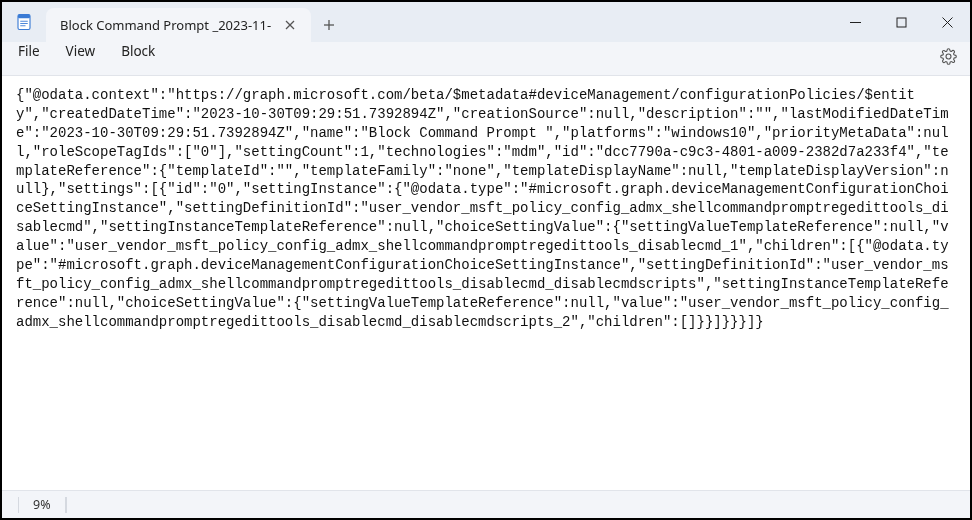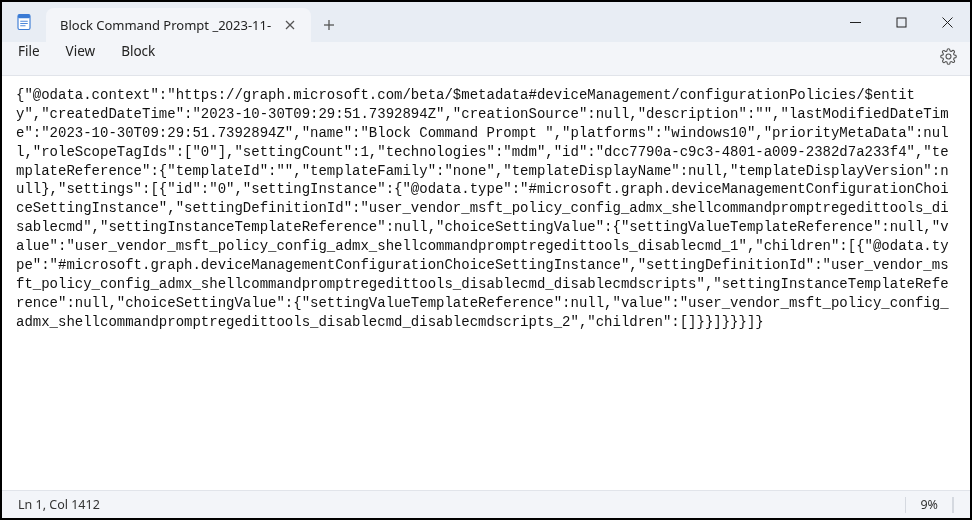--- a/index.html
+++ b/index.html
@@ -166,18 +166,17 @@
     <svg width="17" height="17" viewBox="0 0 24 24">
       <path fill="none" stroke="#555" stroke-width="1.6" d="M12 8.5a3.5 3.5 0 1 0 0 7 3.5 3.5 0 0 0 0-7z"></path>
       <path fill="none" stroke="#555" stroke-width="1.6" d="M19.4 15a1.6 1.6 0 0 0 .3 1.8l.1.1a2 2 0 1 1-2.8 2.8l-.1-.1a1.6 1.6 0 0 0-1.8-.3 1.6 1.6 0 0 0-1 1.5V21a2 2 0 0 1-4 0v-.1a1.6 1.6 0 0 0-1-1.5 1.6 1.6 0 0 0-1.8.3l-.1.1a2 2 0 1 1-2.8-2.8l.1-.1a1.6 1.6 0 0 0 .3-1.8 1.6 1.6 0 0 0-1.5-1H3a2 2 0 0 1 0-4h.1a1.6 1.6 0 0 0 1.5-1 1.6 1.6 0 0 0-.3-1.8l-.1-.1a2 2 0 1 1 2.8-2.8l.1.1a1.6 1.6 0 0 0 1.8.3H9a1.6 1.6 0 0 0 1-1.5V3a2 2 0 0 1 4 0v.1a1.6 1.6 0 0 0 1 1.5 1.6 1.6 0 0 0 1.8-.3l.1-.1a2 2 0 1 1 2.8 2.8l-.1.1a1.6 1.6 0 0 0-.3 1.8V9a1.6 1.6 0 0 0 1.5 1H21a2 2 0 0 1 0 4h-.1a1.6 1.6 0 0 0-1.5 1z"></path>
     </svg>
   </div>
 </div>
 
 <div class="editor">{"@odata.context":"https://graph.microsoft.com/beta/$metadata#deviceManagement/configurationPolicies/$entity","createdDateTime":"2023-10-30T09:29:51.7392894Z","creationSource":null,"description":"","lastModifiedDateTime":"2023-10-30T09:29:51.7392894Z","name":"Block Command Prompt ","platforms":"windows10","priorityMetaData":null,"roleScopeTagIds":["0"],"settingCount":1,"technologies":"mdm","id":"dcc7790a-c9c3-4801-a009-2382d7a233f4","templateReference":{"templateId":"","templateFamily":"none","templateDisplayName":null,"templateDisplayVersion":null},"settings":[{"id":"0","settingInstance":{"@odata.type":"#microsoft.graph.deviceManagementConfigurationChoiceSettingInstance","settingDefinitionId":"user_vendor_msft_policy_config_admx_shellcommandpromptregedittools_disablecmd","settingInstanceTemplateReference":null,"choiceSettingValue":{"settingValueTemplateReference":null,"value":"user_vendor_msft_policy_config_admx_shellcommandpromptregedittools_disablecmd_1","children":[{"@odata.type":"#microsoft.graph.deviceManagementConfigurationChoiceSettingInstance","settingDefinitionId":"user_vendor_msft_policy_config_admx_shellcommandpromptregedittools_disablecmd_disablecmdscripts","settingInstanceTemplateReference":null,"choiceSettingValue":{"settingValueTemplateReference":null,"value":"user_vendor_msft_policy_config_admx_shellcommandpromptregedittools_disablecmd_disablecmdscripts_2","children":[]}}]}}}]}</div>
 
 <div class="statusbar">
-  <span class="status-cell status-left">Ln 1, Col 1412</span>
   <div class="status-div"></div>
   <span class="status-cell">9%</span>
   <div class="status-div"></div>
   <div class="status-div"></div>
 </div>
 
 </body></html>

